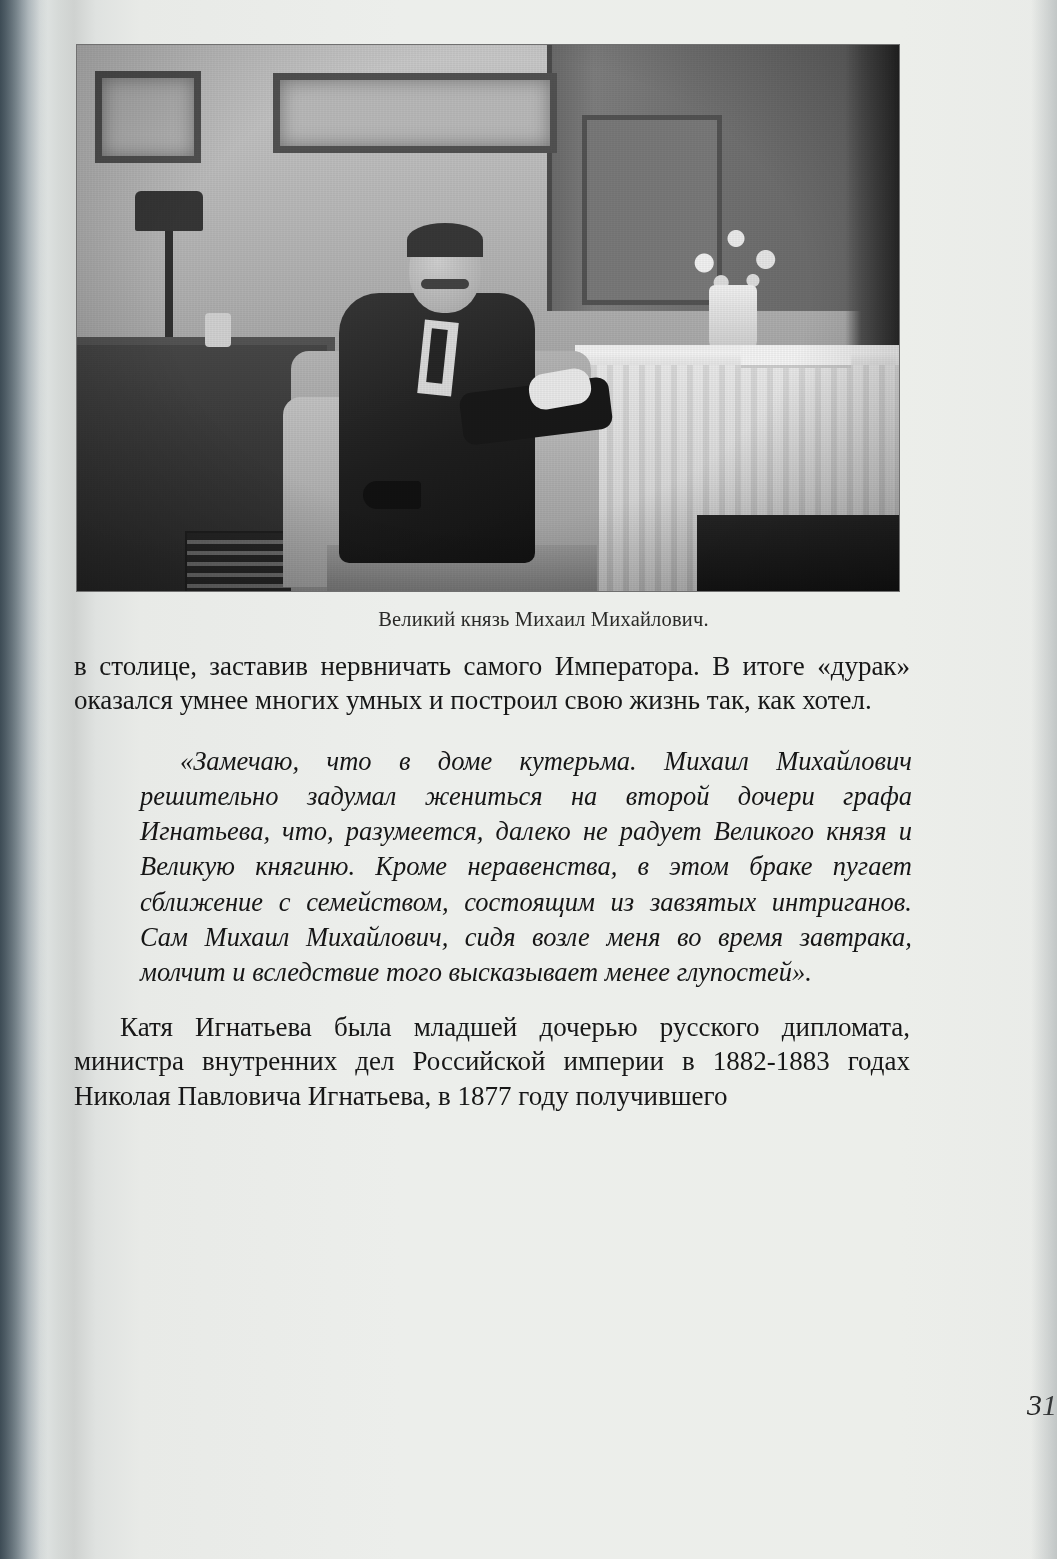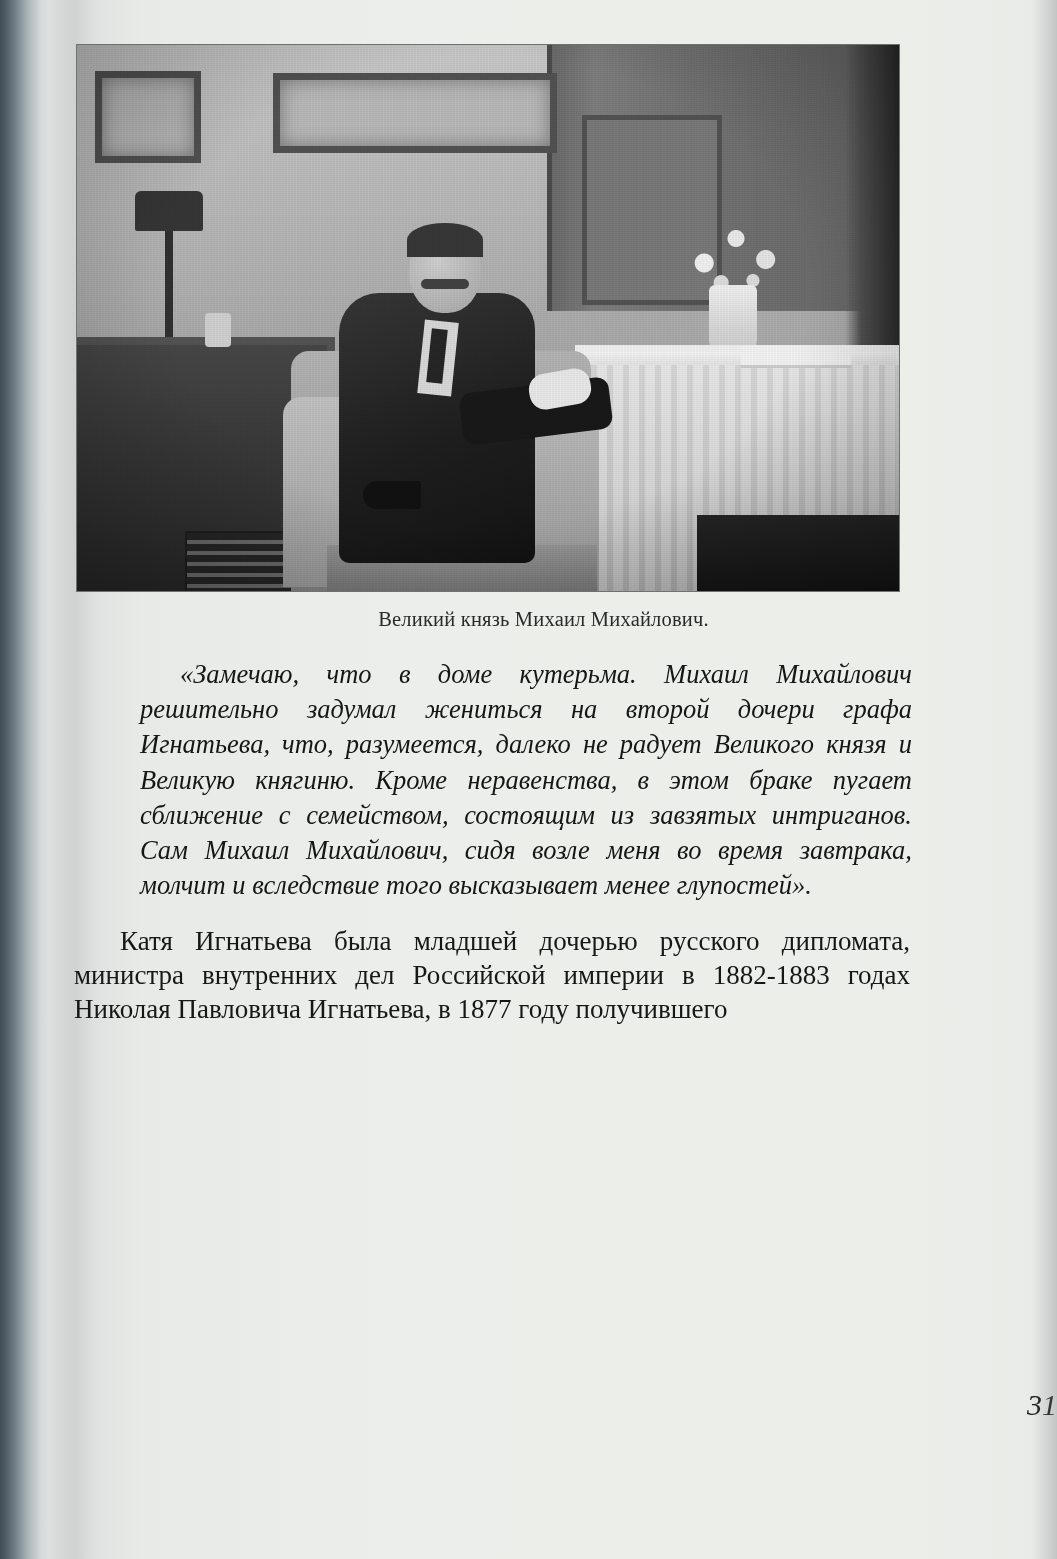--- a/index.html
+++ b/index.html
@@ -329,20 +329,21 @@
         <div class="ph-hair"></div>
         <div class="ph-moustache"></div>
 
         <div class="ph-grain"></div>
         <div class="ph-vignette"></div>
       </div>
       <figcaption class="caption">Великий князь Михаил Михайлович.</figcaption>
     </figure>
 
     <div class="body-text">
+      <p>в столице, заставив нервничать самого Императора. В итоге «дурак» оказался умнее многих умных и построил свою жизнь так, как хотел.</p>
     </div>
 
     <blockquote class="quote">
       <p>«Замечаю, что в доме кутерьма. Михаил Михайлович решительно задумал жениться на второй дочери графа Игнатьева, что, разумеется, далеко не радует Великого князя и Великую княгиню. Кроме неравенства, в этом браке пугает сближение с семейством, состоящим из завзятых интриганов. Сам Михаил Михайлович, сидя возле меня во время завтрака, молчит и вследствие того высказывает менее глупостей».</p>
     </blockquote>
 
     <div class="body-text after-quote">
       <p class="indent">Катя Игнатьева была младшей дочерью русского дипломата, министра внутренних дел Российской империи в 1882-1883 годах Николая Павловича Игнатьева, в 1877 году получившего</p>
     </div>
 

